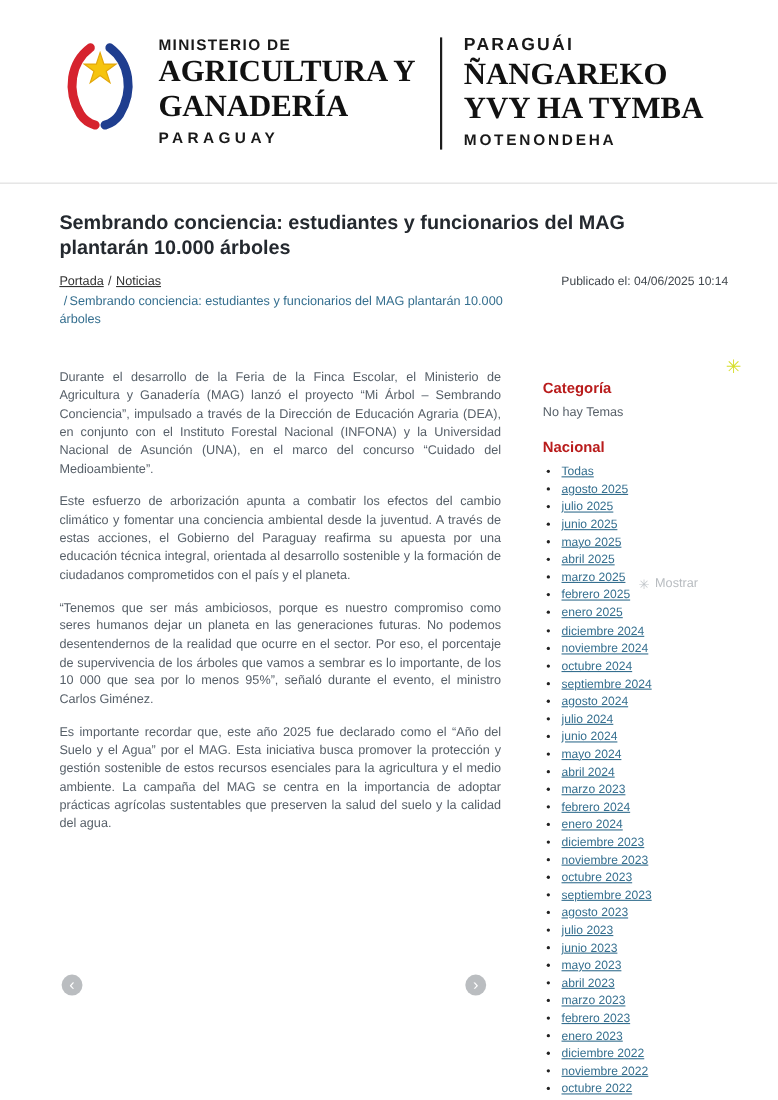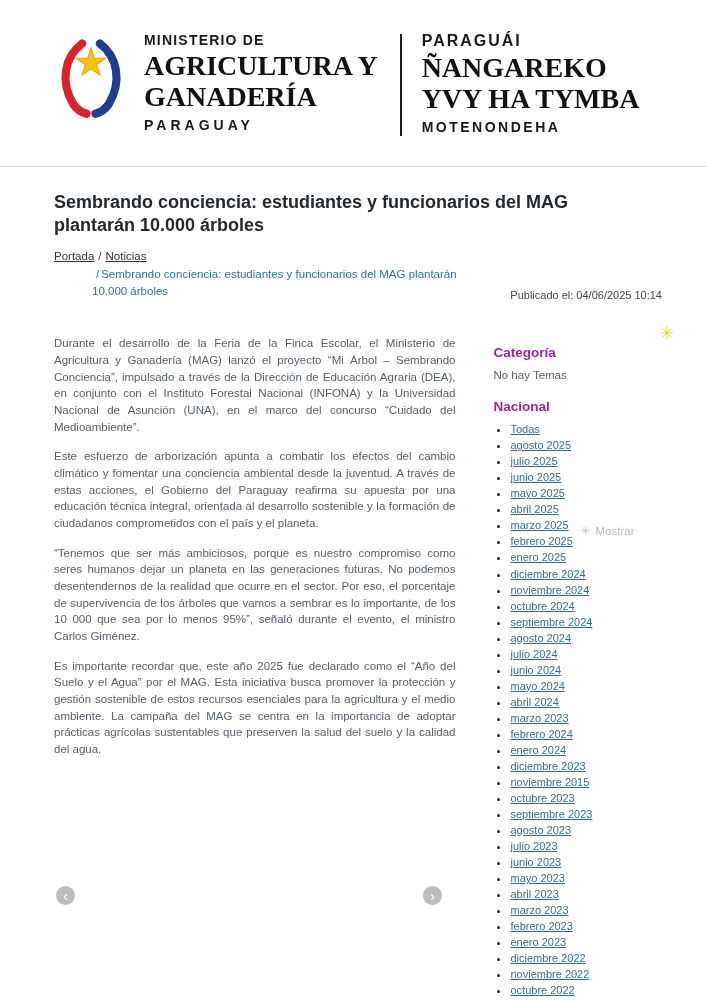--- a/index.html
+++ b/index.html
@@ -15,36 +15,36 @@
   .brand-big { font-family:"Liberation Serif", serif; font-size:28px; font-weight:bold; color:#111; line-height:1.1; }
   .ls-wide { letter-spacing:4px; margin-top:4px; }
   .ls-mid  { letter-spacing:2.5px; margin-top:4px; }
   .brand-top { margin-bottom:3px; }
   .vr { width:2px; background:#1c1c1c; height:102px; margin:2px 20px 0 22px; flex:none; }
   .rule { height:1px; background:#dcdcdc; margin-top:30px; }
 
   
   main { padding:0 45px 0 54px; }
   h1[data-name="page-title"] { margin-top:24px; max-width:600px; font-size:18px; line-height:1.3; color:#24292f; font-weight:bold; }
-  .meta-row { display:flex; justify-content:space-between; align-items:flex-end; margin-top:10px;gap:40px; }
+  .meta-row { display:flex; justify-content:space-between; align-items:flex-start; margin-top:10px;gap:40px; }
   .breadcrumb { width:460px; font-size:11.5px; line-height:1.55; }
   .breadcrumb a { color:#333; text-decoration:underline; cursor:pointer; }
   .breadcrumb .sep { color:#333; margin:0 4px; }
-  .bc-line2 { color:#356f8f;margin-left:38px; }
+  .bc-line2 { color:#356f8f; }
   .bc-line2 .sep { color:#356f8f; margin-right:2px; }
   .published { font-size:11px; color:#41474d; padding-top:2px; white-space:nowrap; }
 
   .content-row { display:flex; margin-top:34px; }
   article[data-name="article-body"] { width:424px; }
   article p { font-size:11.5px; line-height:1.45; color:#565f68; text-align:justify; margin-bottom:13px; }
 
   
   aside { width:178px; margin-left:38px; position:relative; padding-top:10px; }
   .a11y-icon { position:absolute; top:-12px; right:-12px; font-size:17px; color:#d6de2a; cursor:pointer; }
-  .side-heading { font-size:13.5px; font-weight:bold; color:#a21caf; margin-bottom:9px; }
+  .side-heading { font-size:13.5px; font-weight:bold; color:#b91c1c; margin-bottom:9px; }
   .no-temas { font-size:11.5px; color:#565f68; margin-bottom:18px; }
   ul[data-name="archives-list"] { margin-top:9px; padding-left:17px; list-style:disc; }
   ul[data-name="archives-list"] li { font-size:11px; line-height:1.15; margin-bottom:3.4px; color:#222; }
   ul[data-name="archives-list"] a { color:#356f8f; text-decoration:underline; cursor:pointer; }
 
   .mostrar-tooltip { position:absolute; top:188px; left:84px; background:#fff; display:flex; align-items:center; gap:5px; color:#b8bcc0; font-size:11.5px; padding:1px 3px; cursor:pointer; }
   .spinner { color:#c3c7cb; font-size:12px; }
 
   
   .nav-circle { position:absolute; width:19px; height:19px; border-radius:50%; background:rgba(130,135,140,0.55); color:#fff; border:none; font-size:15px; line-height:17px; text-align:center; padding:0; cursor:pointer; font-family:"Liberation Sans", sans-serif; }
@@ -125,21 +125,21 @@
             <li data-name="archive-item"><a data-name="archive-link" href="#">septiembre 2024</a></li>
             <li data-name="archive-item"><a data-name="archive-link" href="#">agosto 2024</a></li>
             <li data-name="archive-item"><a data-name="archive-link" href="#">julio 2024</a></li>
             <li data-name="archive-item"><a data-name="archive-link" href="#">junio 2024</a></li>
             <li data-name="archive-item"><a data-name="archive-link" href="#">mayo 2024</a></li>
             <li data-name="archive-item"><a data-name="archive-link" href="#">abril 2024</a></li>
             <li data-name="archive-item"><a data-name="archive-link" href="#">marzo 2023</a></li>
             <li data-name="archive-item"><a data-name="archive-link" href="#">febrero 2024</a></li>
             <li data-name="archive-item"><a data-name="archive-link" href="#">enero 2024</a></li>
             <li data-name="archive-item"><a data-name="archive-link" href="#">diciembre 2023</a></li>
-            <li data-name="archive-item"><a data-name="archive-link" href="#">noviembre 2015</a></li>
+            <li data-name="archive-item"><a data-name="archive-link" href="#">noviembre 2023</a></li>
             <li data-name="archive-item"><a data-name="archive-link" href="#">octubre 2023</a></li>
             <li data-name="archive-item"><a data-name="archive-link" href="#">septiembre 2023</a></li>
             <li data-name="archive-item"><a data-name="archive-link" href="#">agosto 2023</a></li>
             <li data-name="archive-item"><a data-name="archive-link" href="#">julio 2023</a></li>
             <li data-name="archive-item"><a data-name="archive-link" href="#">junio 2023</a></li>
             <li data-name="archive-item"><a data-name="archive-link" href="#">mayo 2023</a></li>
             <li data-name="archive-item"><a data-name="archive-link" href="#">abril 2023</a></li>
             <li data-name="archive-item"><a data-name="archive-link" href="#">marzo 2023</a></li>
             <li data-name="archive-item"><a data-name="archive-link" href="#">febrero 2023</a></li>
             <li data-name="archive-item"><a data-name="archive-link" href="#">enero 2023</a></li>

